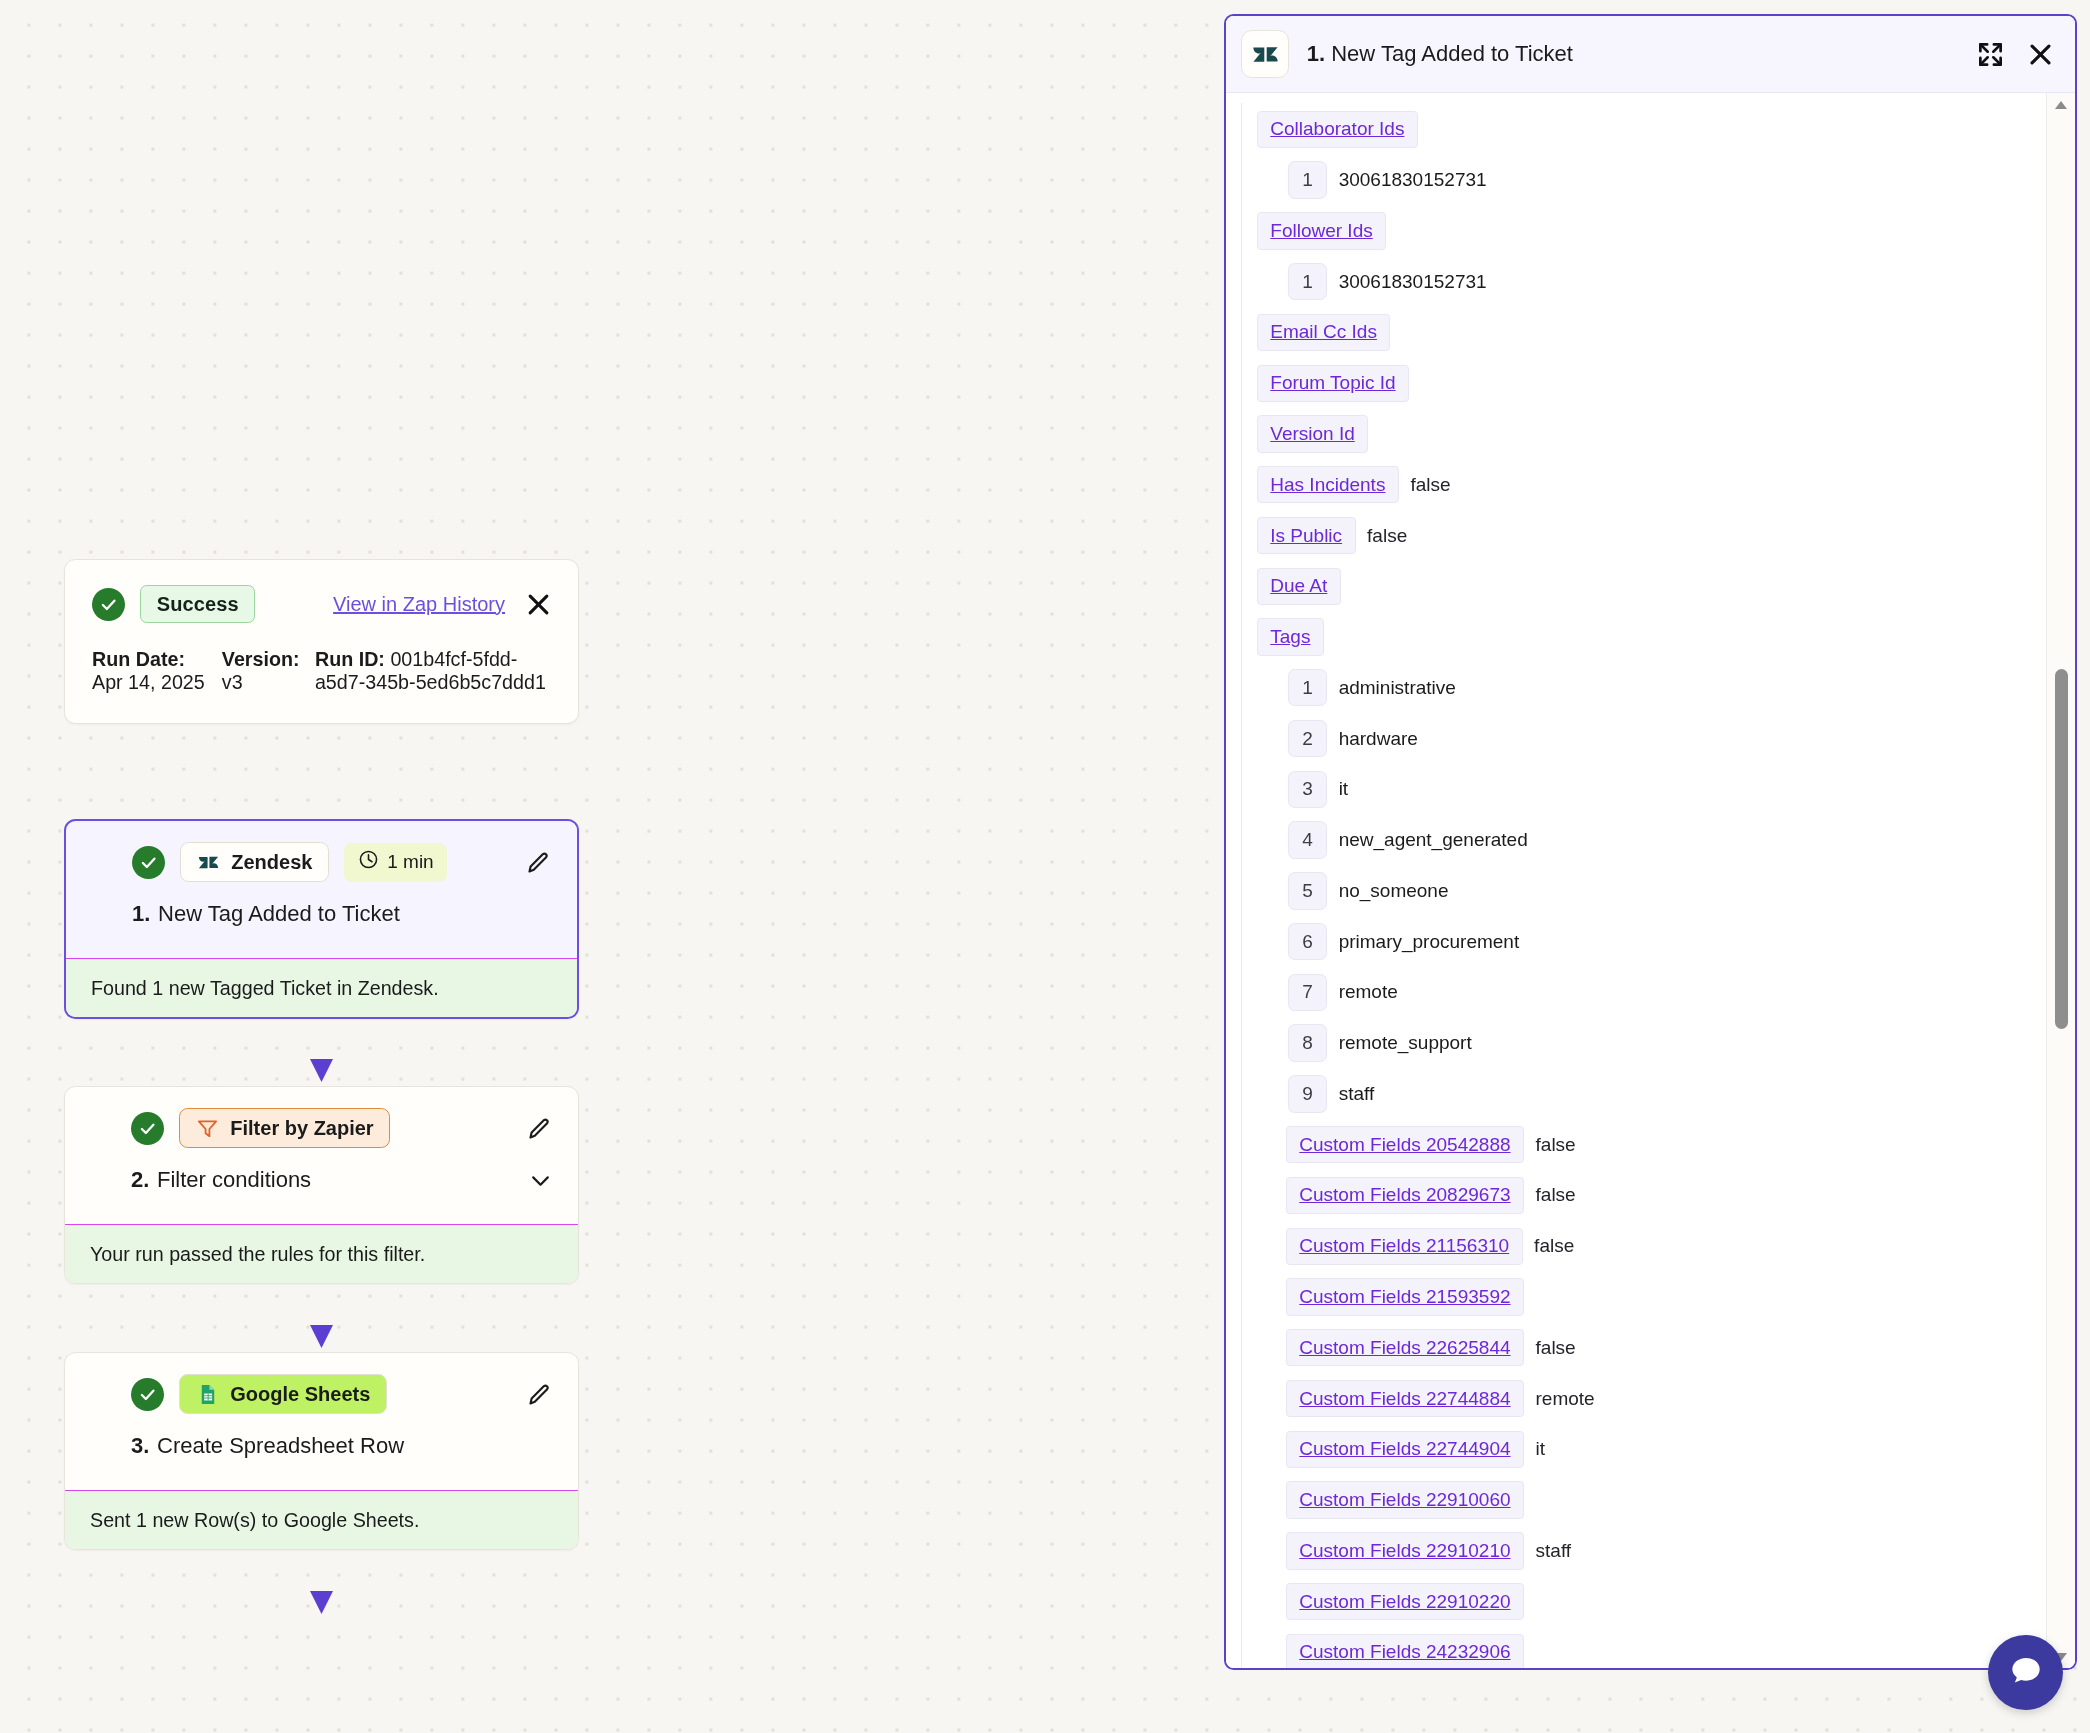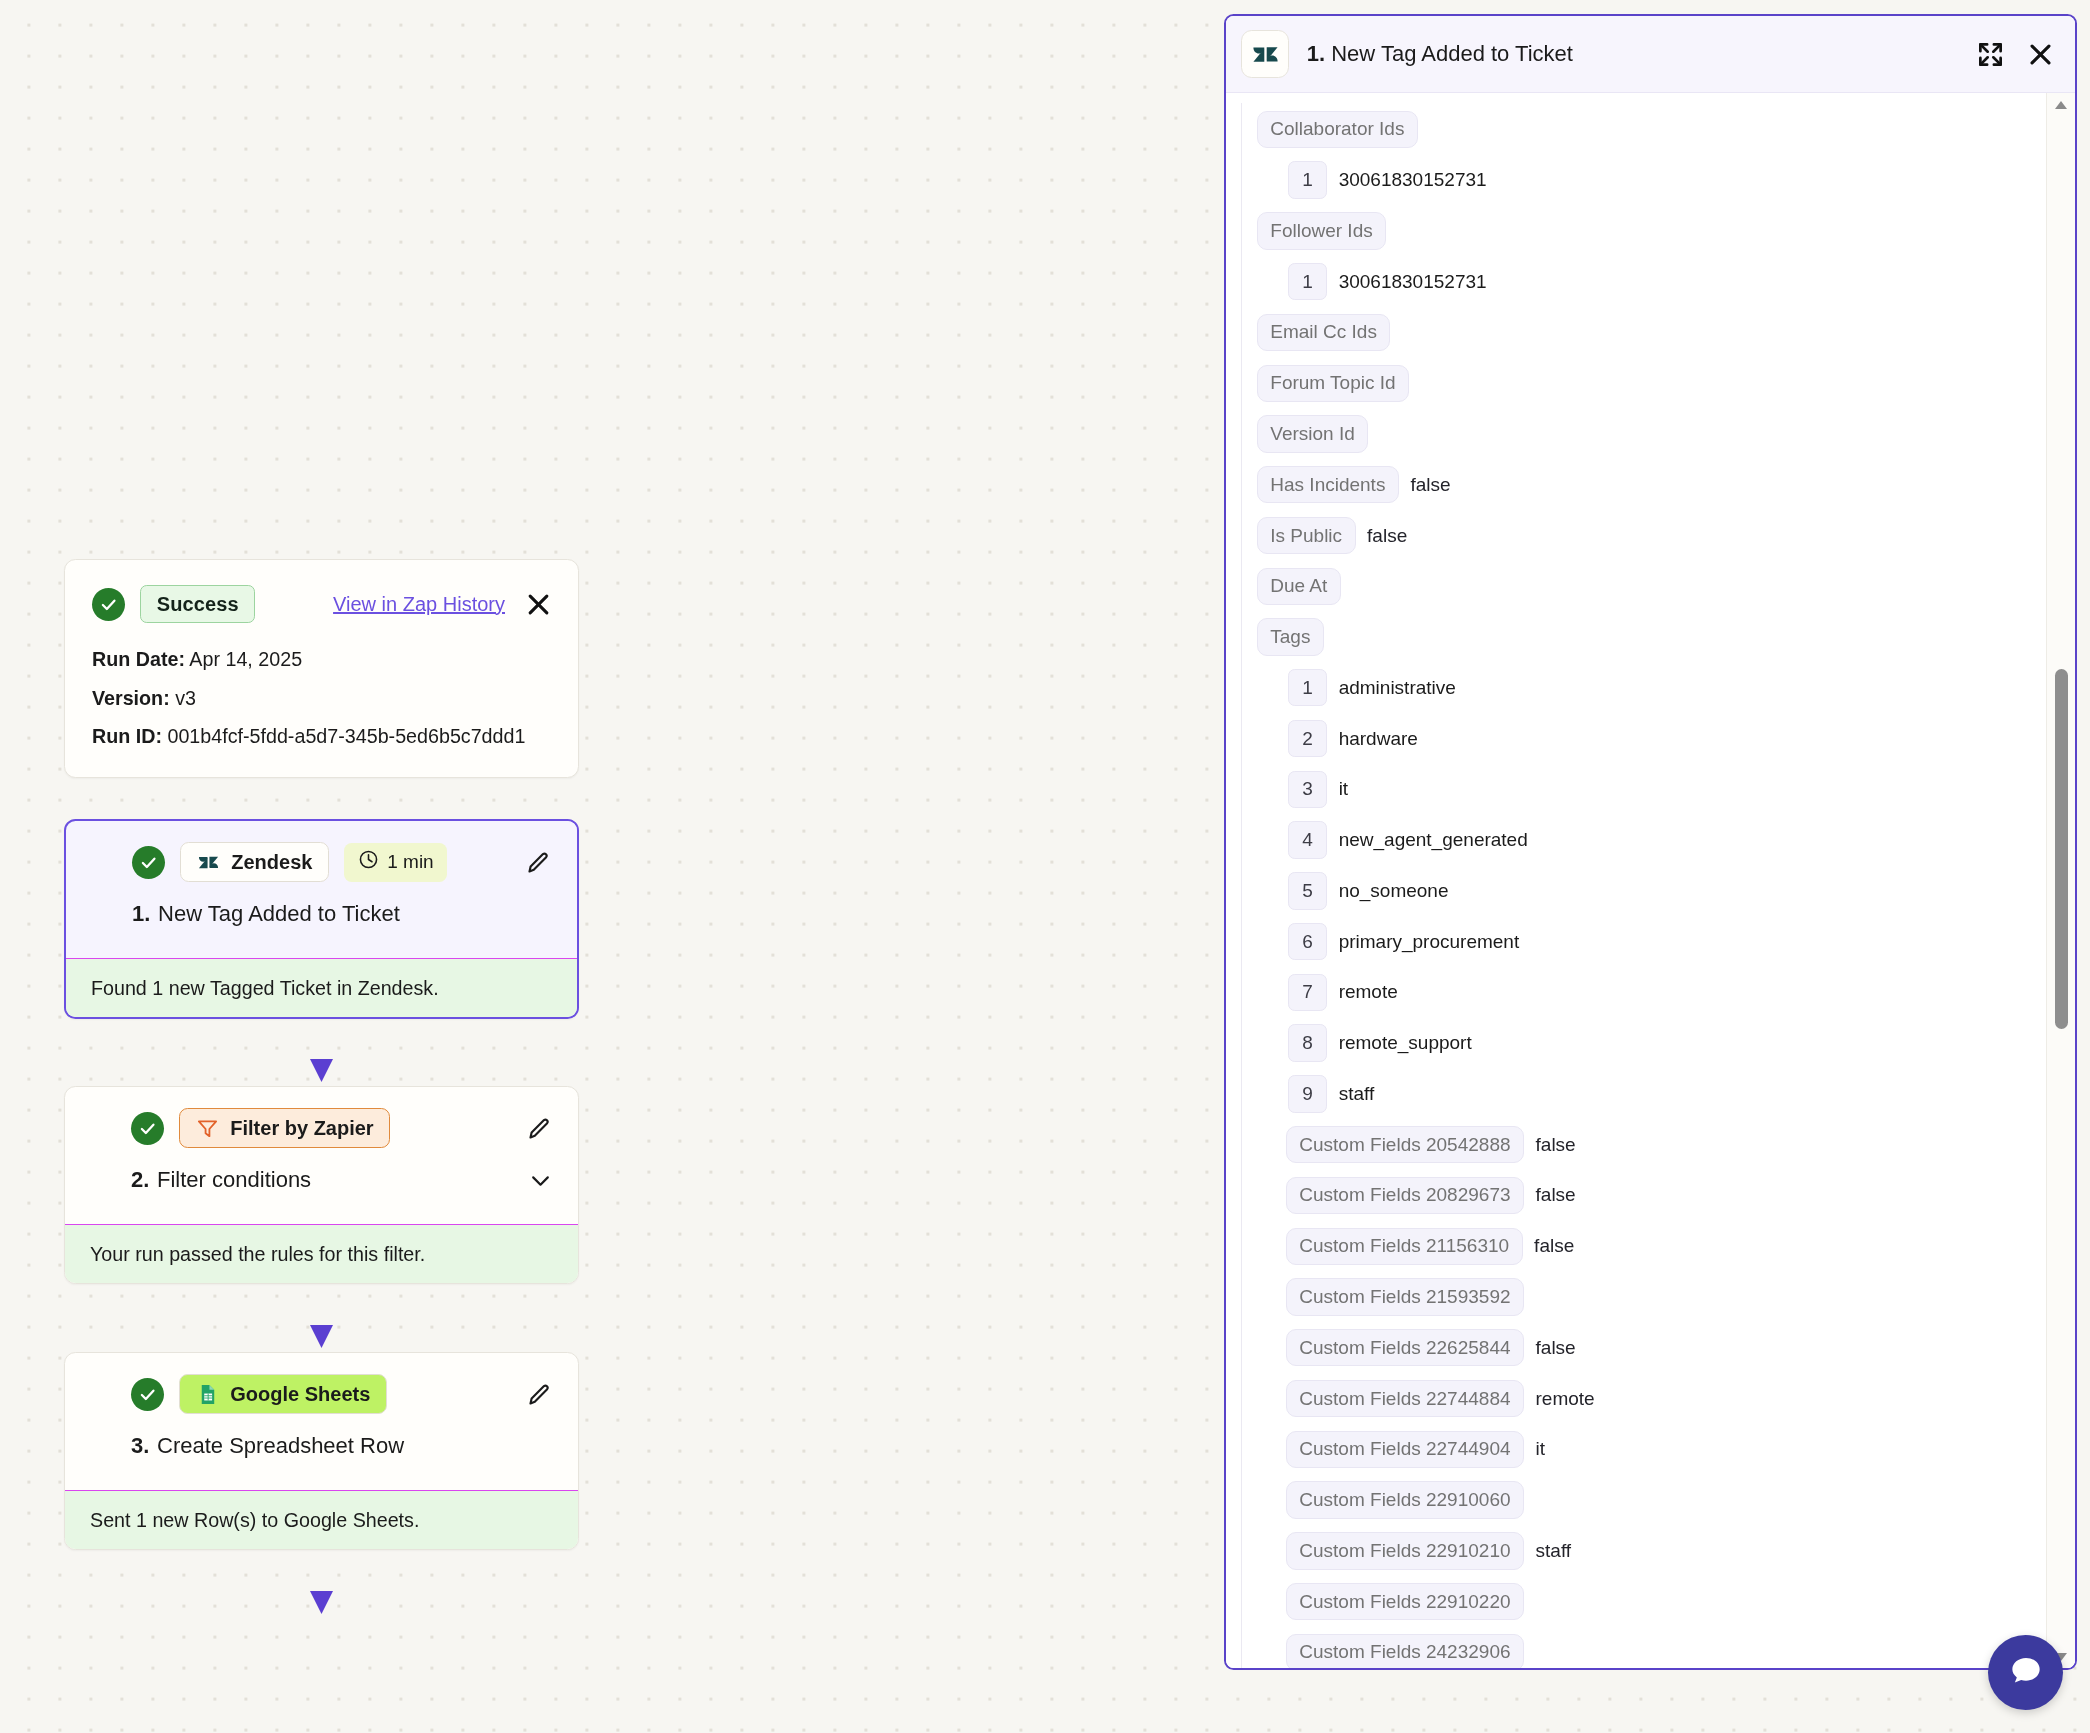--- a/index.html
+++ b/index.html
@@ -42,21 +42,21 @@
   .status-pill {
     border: 1px solid #9cd49f; background: #e8f8e6; color: #14231a;
     border-radius: 6.7px; padding: 6.7px 15.4px; font-size: 20px; font-weight: 700;
     letter-spacing: 0.1px;
   }
   .run-top-right { margin-left: auto; display: flex; align-items: center; gap: 21px; }
   .zap-link {
     color: #6b50e0; text-decoration: underline; font-size: 20px; cursor: pointer;
   }
   .close-x { width: 25px; height: 25px; cursor: pointer; }
-  .run-rows { margin-top: 25px; display: flex; flex-direction: column; gap: 15.4px; }
+  .run-rows { margin-top: 25px; display: flex; flex-direction: row; gap: 15.4px; }
   .run-row { font-size: 19.7px; color: #1b1b1b; }
   .run-row b { font-weight: 700; }
   .run-row span { font-weight: 400; }
 
   
   .step-card { }
   .step-head { padding: 21px 25px 31px 25px; margin-left: 41px; }
   .step-head-row { display: flex; align-items: center; gap: 15.4px; }
   .app-pill {
     display: flex; align-items: center; gap: 11.5px;
@@ -128,22 +128,22 @@
   }
   .tree-inner { position: relative; padding-left: 15.4px; }
   .tree-inner:before {
     content: ""; position: absolute; left: 0; top: -7.7px; bottom: 0;
     width: 1px; background: #ebe9f2;
   }
   .node { display: flex; align-items: center; gap: 11.5px; margin-bottom: 13.4px; }
   .node.child { margin-left: 31px; }
   .node.child2 { margin-left: 29px; }
   .key {
-    background: #f4f3fb; border: 1px solid #e8e6f3; border-radius: 10px;
-    padding: 6.7px 12.5px; font-size: 19px; color: #737373; white-space: nowrap;
+    background: #f4f3fb; border: 1px solid #e8e6f3; border-radius: 4px;
+    padding: 6.7px 12.5px; font-size: 19px; color: #6d28d9; white-space: nowrap; text-decoration: underline;
   }
   .idx {
     background: #f4f3fb; border: 1px solid #e8e6f3; border-radius: 6.7px;
     padding: 6.7px 13.4px; font-size: 19px; color: #3d3d46; min-width: 33px;
     text-align: center;
   }
   .val { font-size: 19px; color: #23232a; white-space: nowrap; }
   .val.plain { color: #1b1b1b; }
 
   

